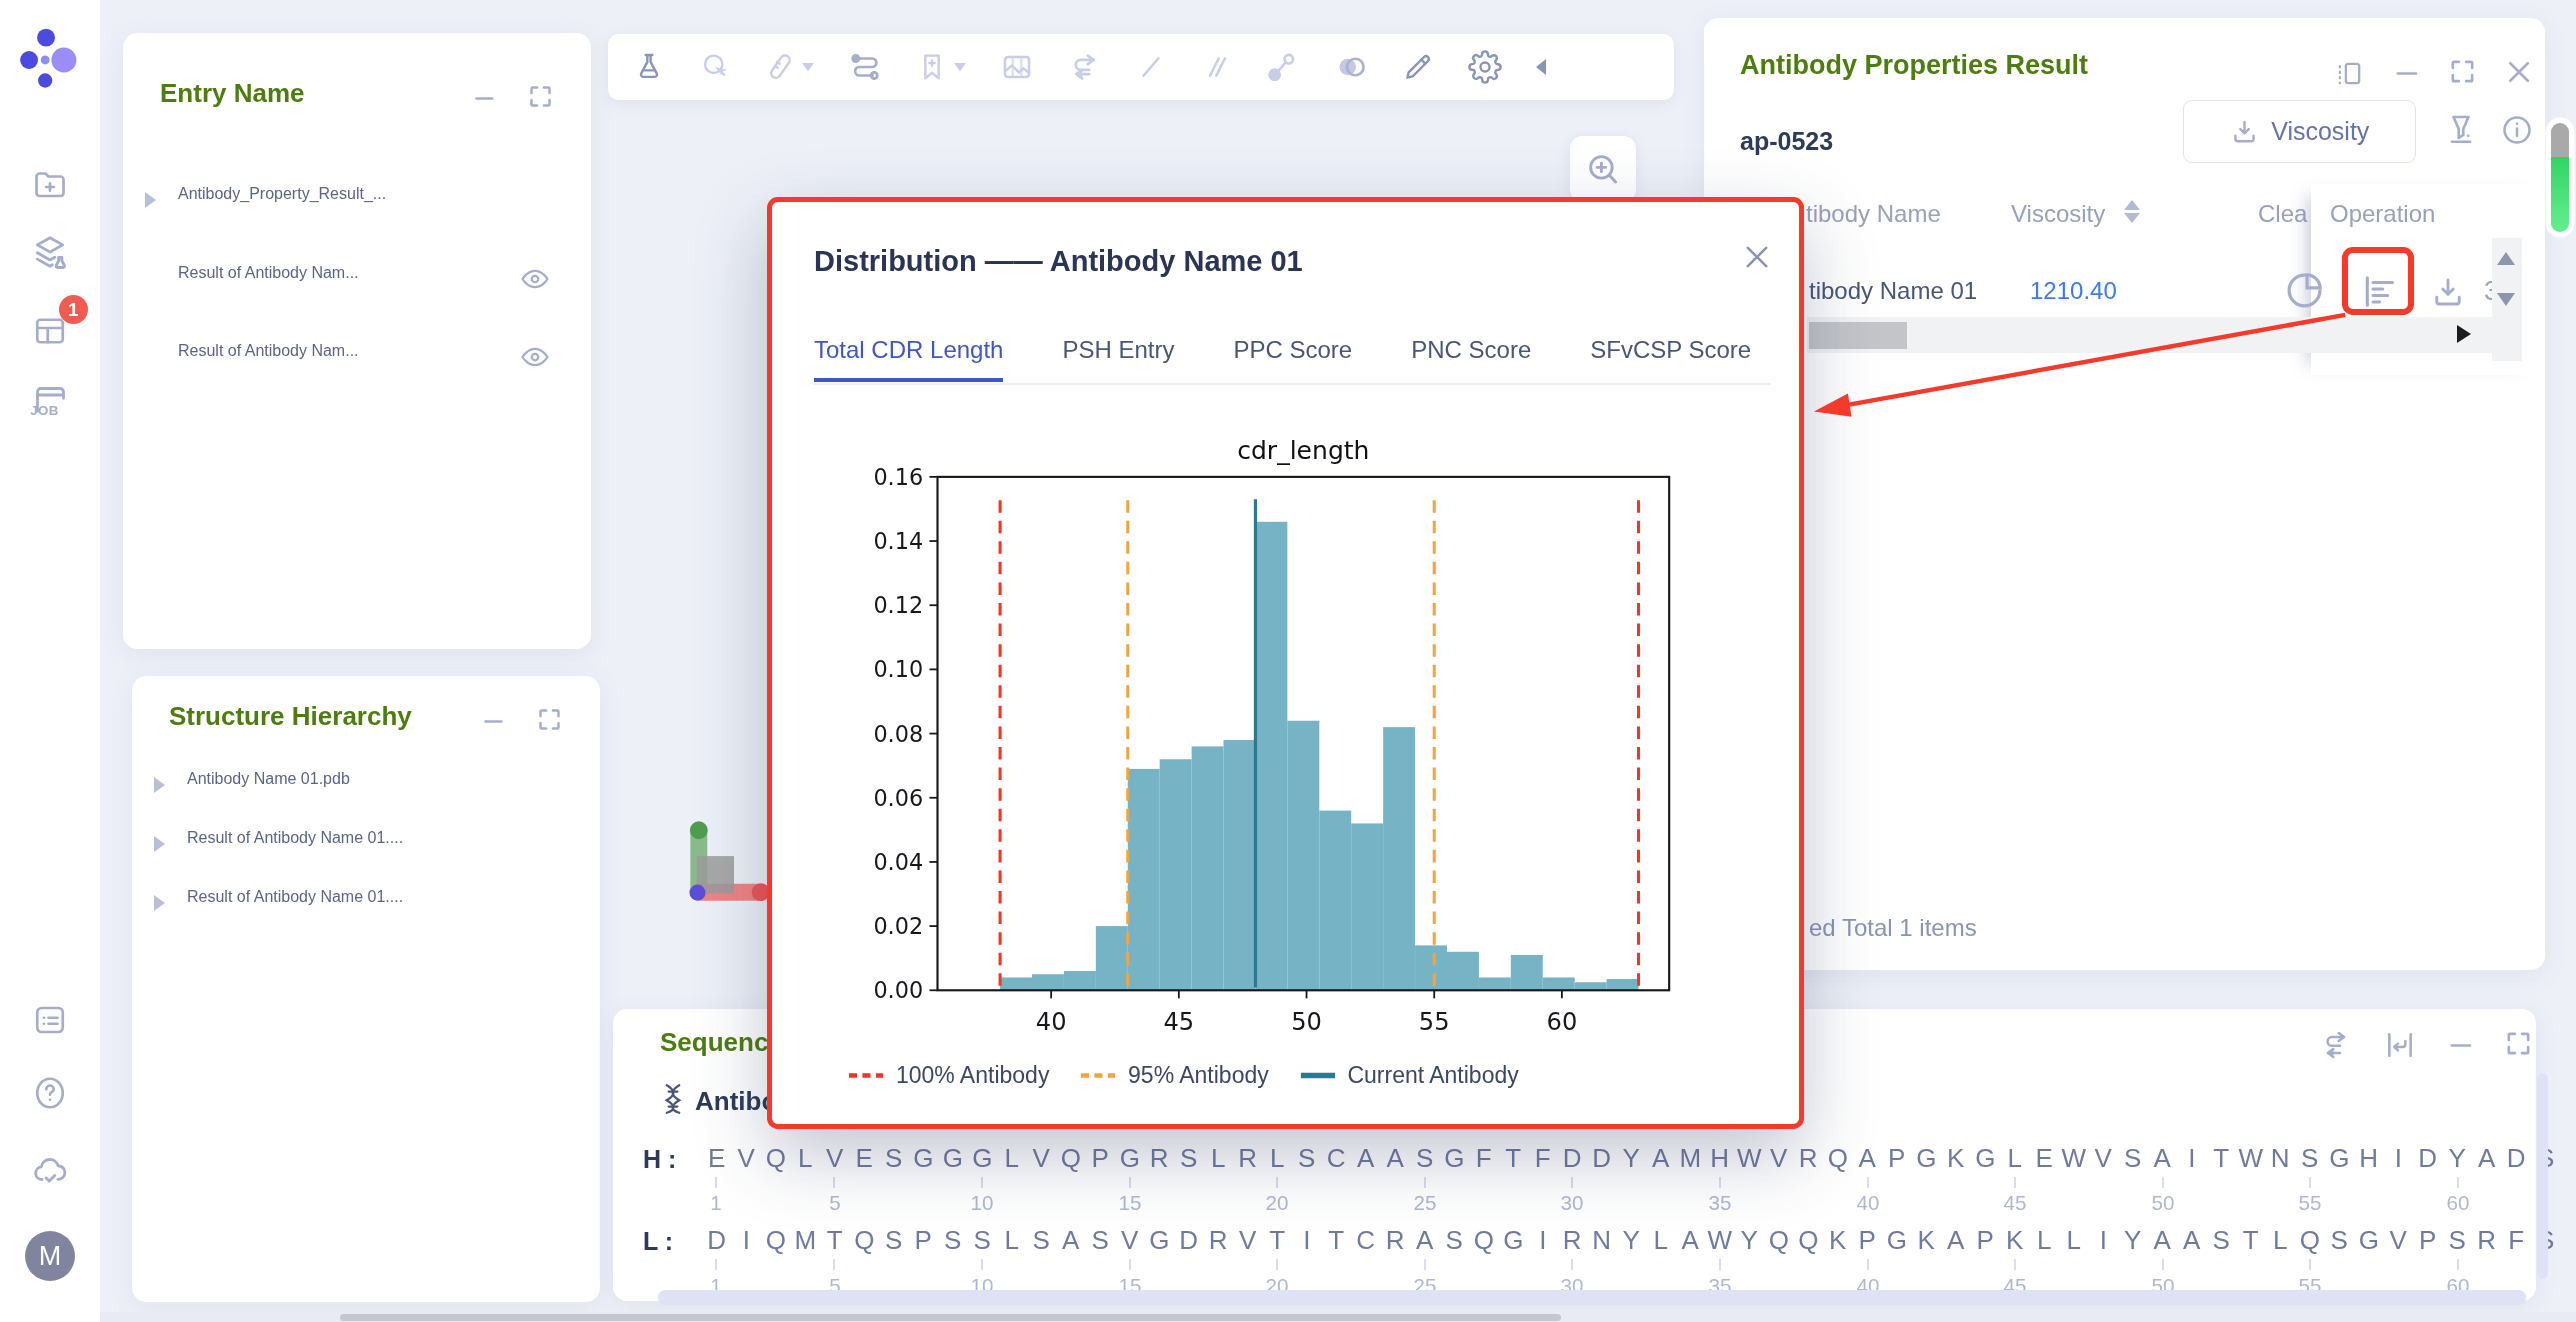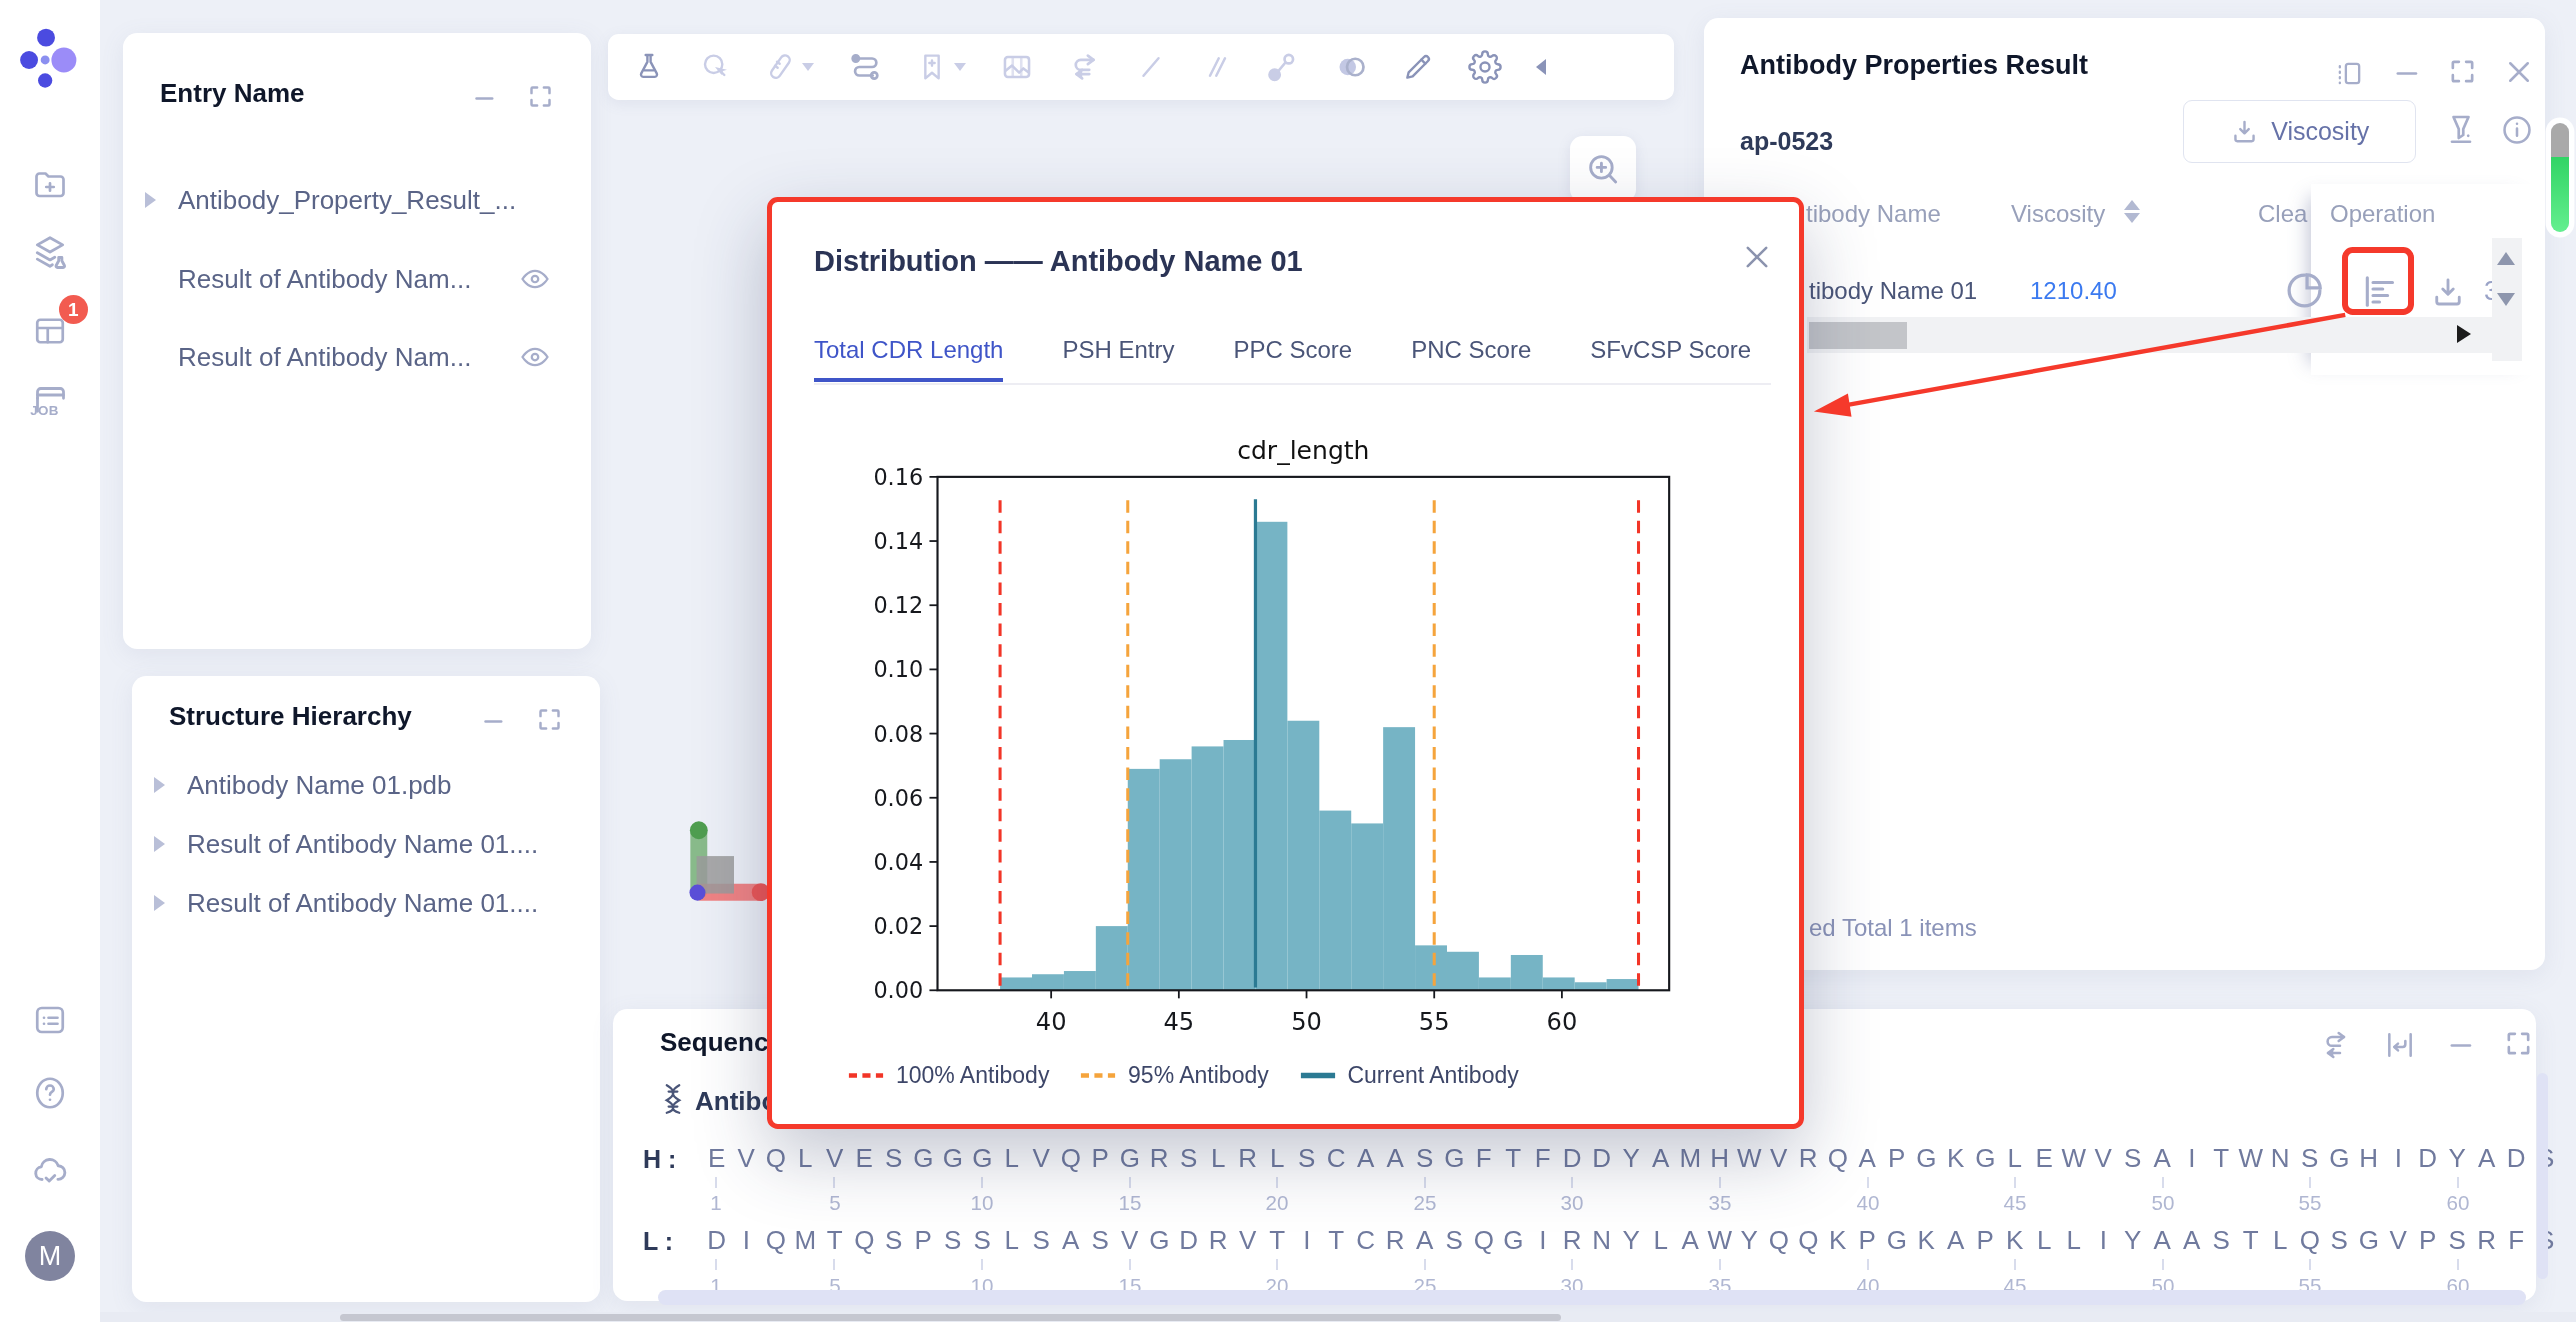--- a/index.html
+++ b/index.html
@@ -1,22 +1,22 @@
 <!DOCTYPE html>
 <html style="font-size:14.3px"><head>
 <meta charset="utf-8">
 <style>
   html,body{margin:0;padding:0;background:#edf0f7;}
   #stage{position:relative;width:2576px;height:1323px;overflow:hidden;
          font-family:"Liberation Sans",sans-serif;background:#edf0f7;}
   .abs{position:absolute;}
   .panel{position:absolute;background:#fff;border-radius:14.3px;
          box-shadow:0 5.4px 23px rgba(110,120,160,.10);}
-  .ptitle{font-size:26px;font-weight:700;color:#0f172a;}
-  .item-text{font-size:26px;color:#5a6487;white-space:nowrap;}
+  .ptitle{font-size:26px;font-weight:700;color:#4d7c0f;}
+  .item-text{font-size:16px;color:#5a6487;white-space:nowrap;}
   .ic{color:#a6adca;}
   .ic-dark{color:#8a93b8;}
   .ic-light{color:#c9cde6;}
   .caret{width:0;height:0;border-left:11.6px solid #b9bfd8;border-top:8px solid transparent;
          border-bottom:8px solid transparent;display:inline-block;}
   .sidebar{position:absolute;left:0;top:0;width:100px;height:1323px;background:#fff;}
   .sideicon{position:absolute;left:23px;width:54px;height:54px;display:flex;
             align-items:center;justify-content:center;}
   .badge{position:absolute;background:#f25b50;color:#fff;border-radius:50%;
          width:29px;height:29px;font-size:19px;display:flex;align-items:center;

